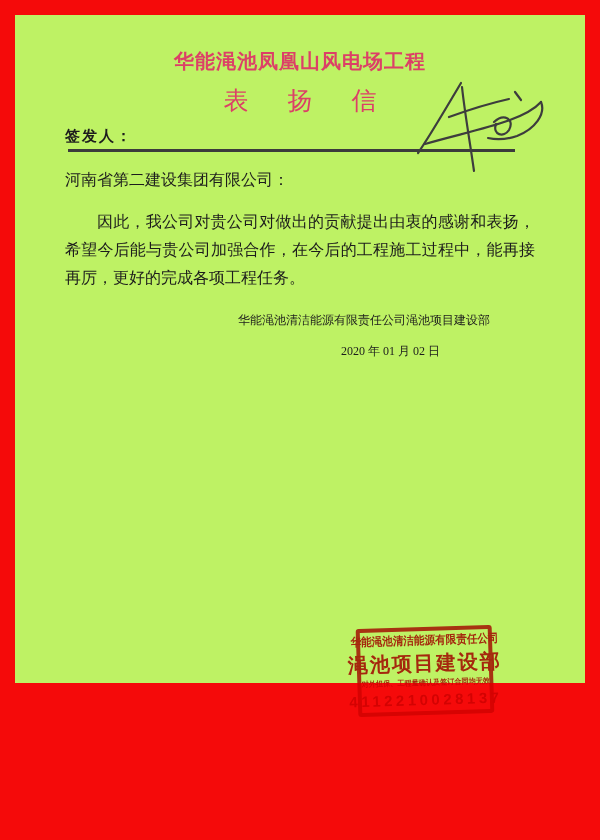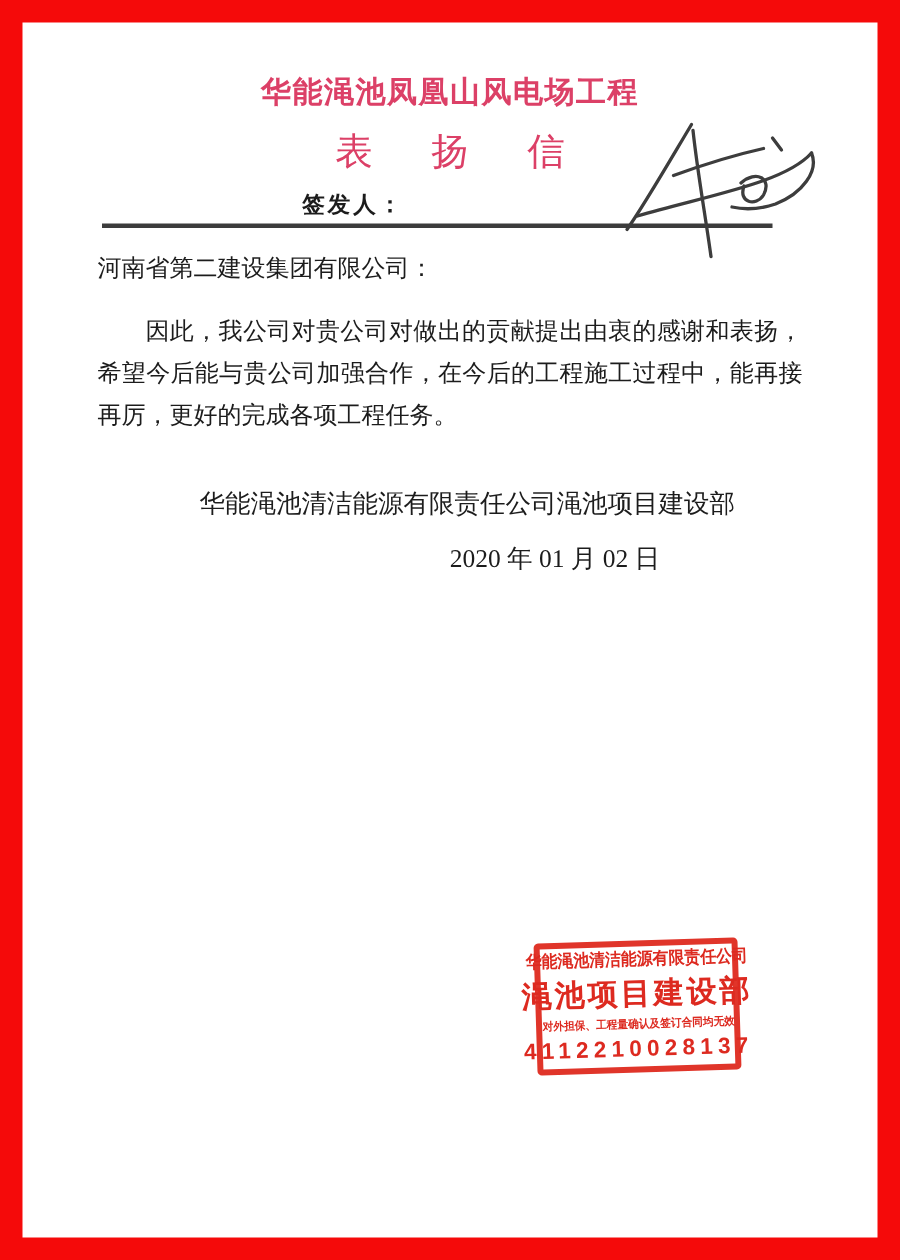--- a/index.html
+++ b/index.html
@@ -5,22 +5,22 @@
   html,body{margin:0;padding:0;}
   body{
     width:600px;height:840px;
     background:#f50a0a;
     position:relative;
     font-family:"Liberation Serif","DejaVu Serif",serif;
     overflow:hidden;
   }
   .page{
     position:absolute;left:15px;top:15px;
-    width:570px;height:810px;
-    background:#ffffff;
+    width:570px;height:668px;
+    background:#bef264;
     box-sizing:border-box;
     padding:0 50px;
   }
   .title1{
     margin:33px 0 0 0;
     text-align:center;
     font-family:"Liberation Sans","DejaVu Sans",sans-serif;
     font-weight:bold;
     font-size:20px;
     letter-spacing:1px;
@@ -32,21 +32,21 @@
     font-family:"Liberation Sans","DejaVu Sans",sans-serif;
     font-weight:normal;
     font-size:25px;
     letter-spacing:16px;
     text-indent:16px; 
     color:#dc4067;
   }
   .signer-row{
     margin-top:10px;
     height:20px;
-    text-align:center;
+    text-align:left;
     padding-right:129px;
   }
   .signer-label{
     font-size:15px;
     font-weight:bold;
     color:#1c1c1c;
     letter-spacing:2px;
   }
   .rule{
     margin:2px 0 0 3px;
@@ -58,22 +58,22 @@
     margin-top:14px;
     font-size:16px;
     line-height:28px;
     color:#1c1c1c;
     text-align:justify;
   }
   .letter-body p{margin:14px 0 3px 0;}
   .letter-body p.salutation{text-indent:0;margin-bottom:5px;}
   .letter-body p.para{text-indent:2em;}
   .closing{
-    margin-top:32px;
-    font-size:17px;
+    margin-top:20px;
+    font-size:12px;
     color:#1c1c1c;
     font-family:Liberation Serif, serif;
   }
   .closing .company{
     margin:0 45px 0 0;
     text-align:right;
   }
   .closing .date{
     margin:14px 95px 0 0;
     text-align:right;

